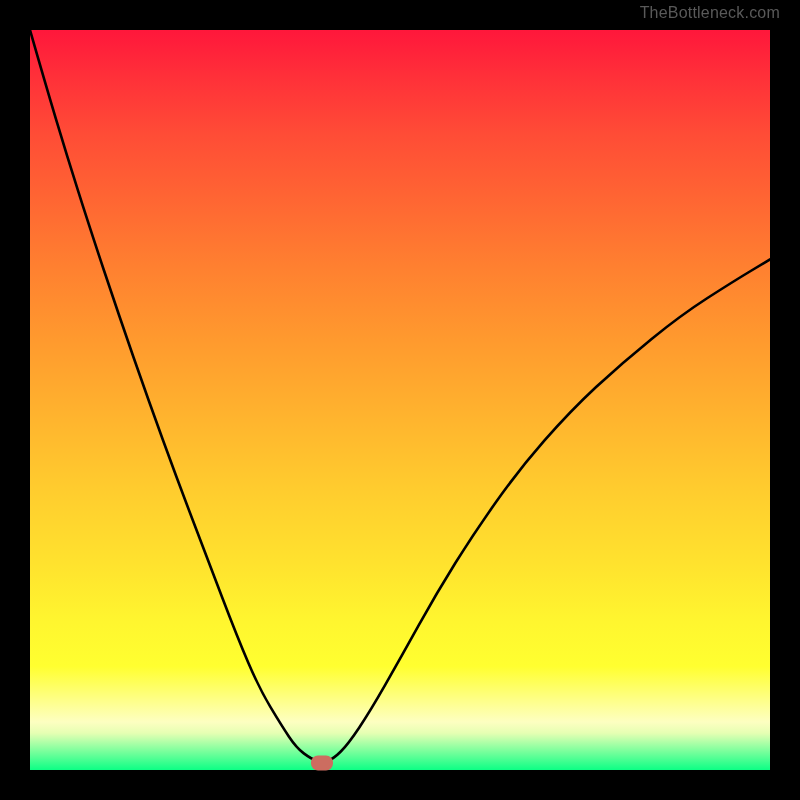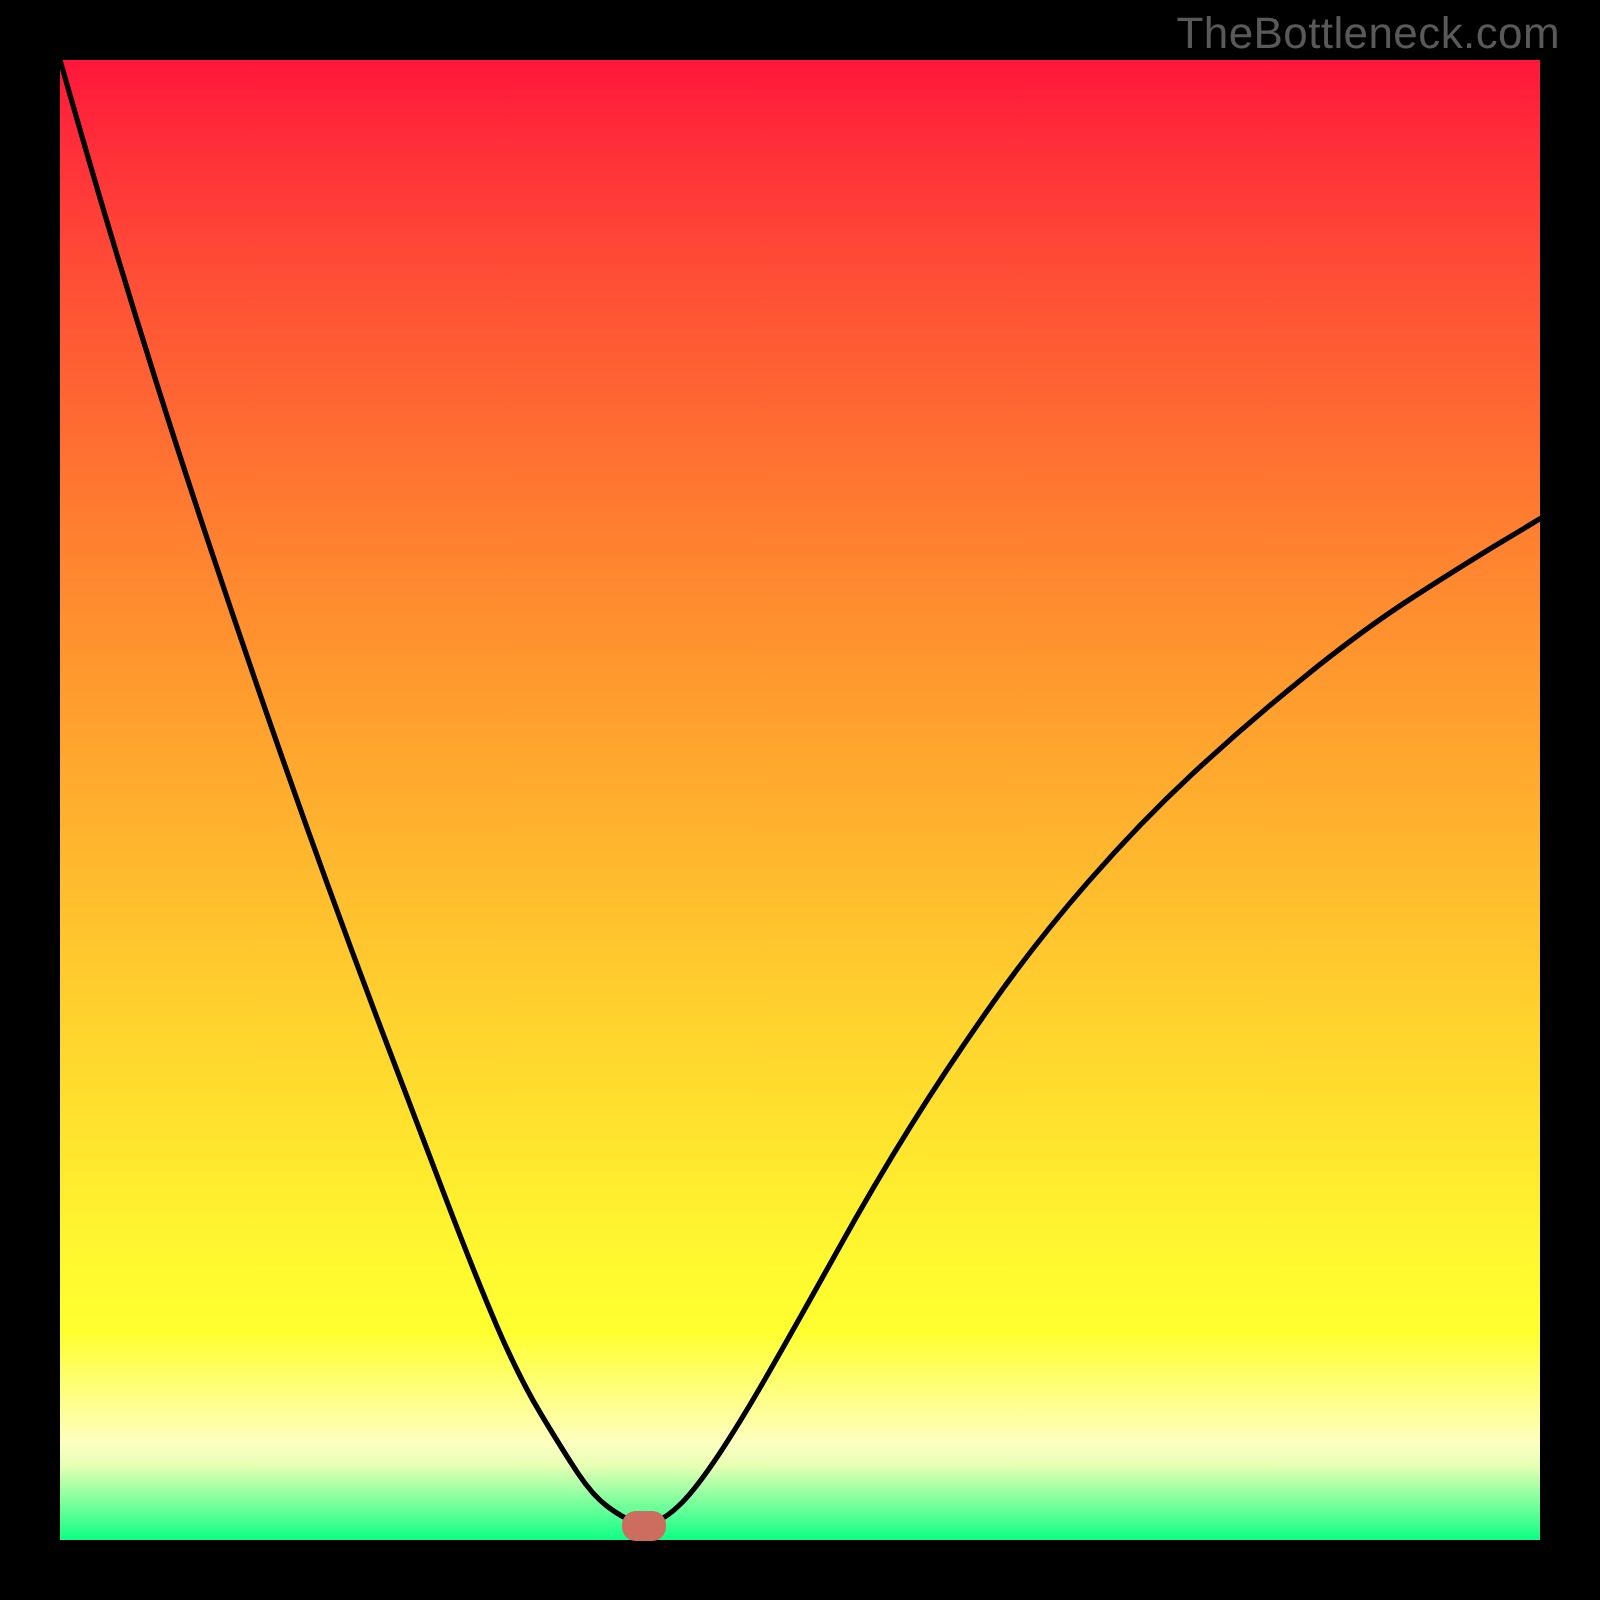--- a/index.html
+++ b/index.html
@@ -9,21 +9,21 @@
     height: 800px;
     background: #000;
     position: relative;
   }
   .watermark {
     position: absolute;
     top: 4px;
     right: 20px;
     color: #595959;
     font-family: Arial, Helvetica, sans-serif;
-    font-size: 22px;
+    font-size: 16px;
     font-weight: 500;
     z-index: 5;
     letter-spacing: 0.2px;
   }
   .plot {
     position: absolute;
     left: 30px;
     top: 30px;
     width: 740px;
     height: 740px;

